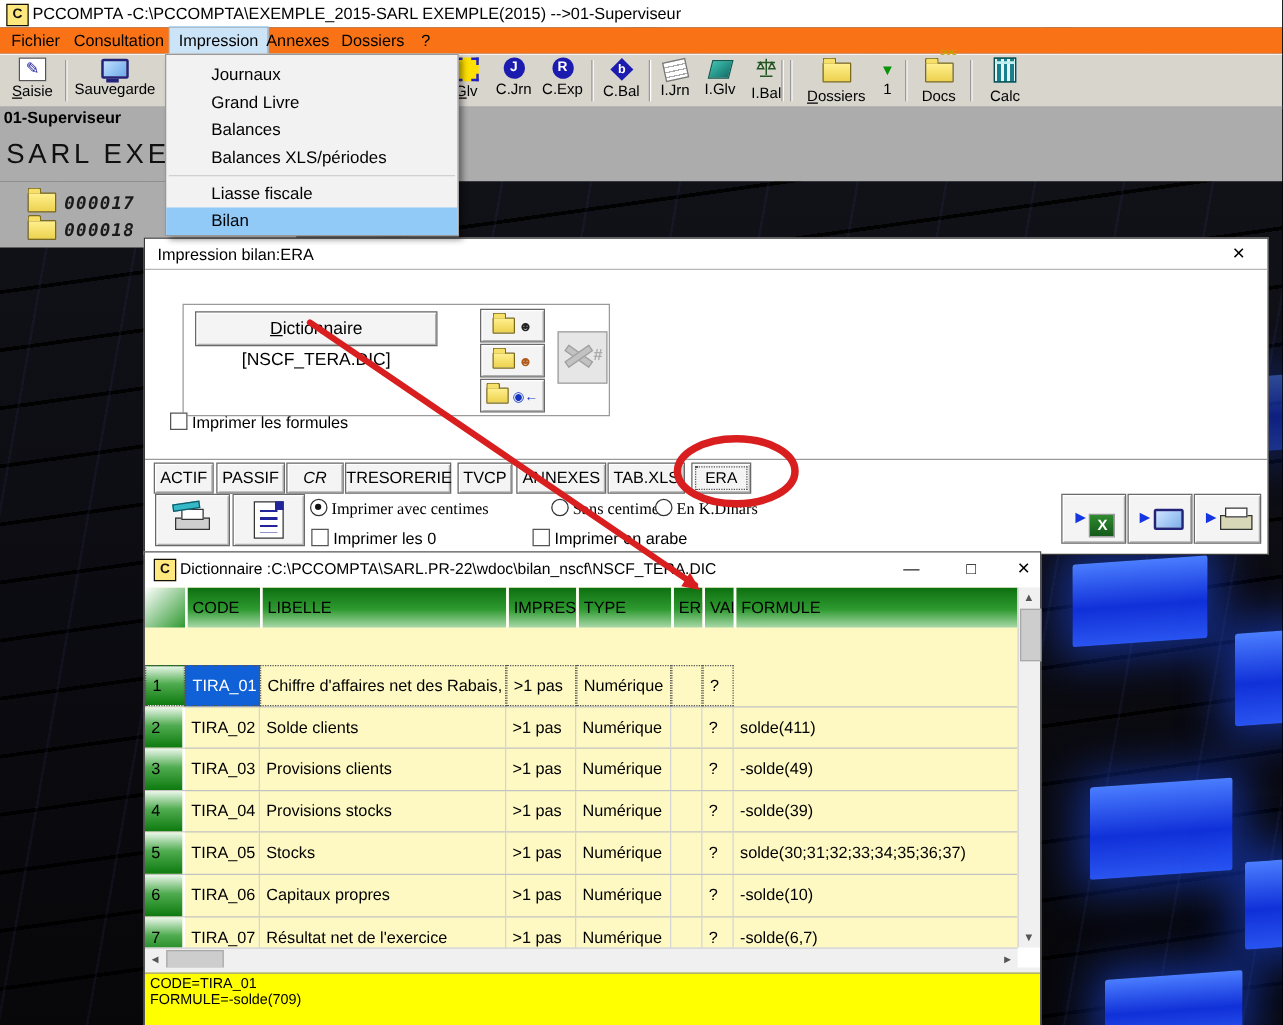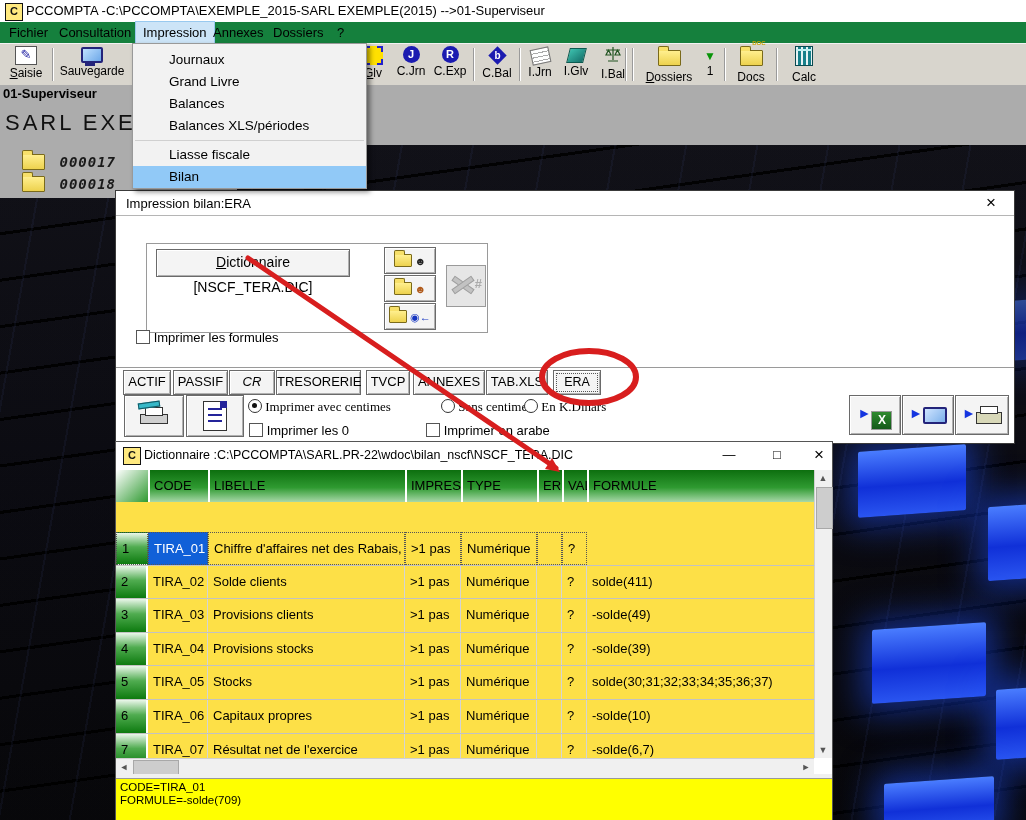--- a/index.html
+++ b/index.html
@@ -12,21 +12,21 @@
     repeating-linear-gradient(172deg, rgba(0,0,0,.85) 0 3px, rgba(30,30,40,.25) 3px 46px),
     linear-gradient(180deg,#101016 0%,#05050a 60%,#000 100%);}
   .tile{position:absolute;background:linear-gradient(180deg,#4a7dff 0%,#1030d8 55%,#2a55f0 100%);
     box-shadow:0 0 34px 10px rgba(30,80,255,.5);transform:skewY(-4deg);border-radius:2px;}
 
   
   .titlebar{position:absolute;left:0;top:0;width:1026px;height:22px;background:#fff;z-index:1;}
   .titlebar .txt{position:absolute;left:26px;top:3px;font-size:13px;}
   .applogo{position:absolute;left:5px;top:3px;width:16px;height:16px;background:#ffe97f;
     border:1px solid #111;font-size:11px;font-weight:bold;text-align:center;line-height:15px;color:#111;}
-  .menubar{position:absolute;left:0;top:22px;width:1026px;height:21px;background:#15803d;z-index:1;font-size:13px;}
+  .menubar{position:absolute;left:0;top:22px;width:1026px;height:21px;background:#f97316;z-index:1;font-size:13px;}
   .mitem{position:absolute;top:0;height:21px;line-height:21px;padding:0 7px;}
   .mitem.hl{background:#cce4f7;outline:1px solid #98c9ef;}
   .toolbar{position:absolute;left:0;top:43px;width:1026px;height:42px;background:#d8d5cd;
     border-top:1px solid #f2f2f2;border-bottom:1px solid #9a9a9a;z-index:1;}
   .tbtn{position:absolute;top:2px;height:38px;text-align:center;font-size:12px;}
   .tbtn .lbl{display:block;margin-top:1px;}
   .tsep{position:absolute;top:4px;height:33px;width:1px;background:#9a9a9a;box-shadow:1px 0 0 #fff;}
   .ulf::first-letter{text-decoration:underline;}
 
   
@@ -58,21 +58,21 @@
     background-size:100% 100%,100% 9px;background-position:0 2px,0 8px;background-repeat:no-repeat,repeat-y;}
   .doctag{position:absolute;top:-11px;right:-4px;font-size:6px;color:#c8a000;font-weight:bold;}
 
   
   .band{position:absolute;left:0;top:85px;width:1026px;height:60px;background:#acacac;z-index:1;}
   .bandL{position:absolute;left:0;top:145px;width:237px;height:53px;background:#acacac;z-index:1;}
   .sup{position:absolute;left:3px;top:86px;font-size:13px;font-weight:bold;z-index:2;}
   .company{position:absolute;left:5px;top:110px;font-size:22px;letter-spacing:3px;z-index:2;color:#101010;}
   .wfolder{position:absolute;z-index:2;height:20px;}
   .wfolder .num{font-family:"DejaVu Sans Mono",monospace;font-style:italic;font-weight:bold;
-    font-size:14px;letter-spacing:1px;color:#1a1a1a;margin-left:10px;vertical-align:3px;}
+    font-size:14px;letter-spacing:1px;color:#1a1a1a;margin-left:2px;vertical-align:3px;}
 
   
   .popup{position:absolute;left:132px;top:43px;width:233px;height:144px;background:#f2f2f2;
     border:1px solid #999;box-shadow:3px 3px 5px rgba(0,0,0,.45);z-index:8;font-size:13.5px;}
   .pitem{height:22px;line-height:22px;padding-left:36px;}
   .pitem.sel{background:#91c9f7;}
   .psep{height:1px;background:#d0d0d0;margin:3px 2px;}
 
   
   .pdlg{position:absolute;left:115px;top:190px;width:898px;height:252px;background:#fff;
@@ -122,21 +122,21 @@
   .ic-prn2{display:inline-block;width:24px;height:10px;background:#d8d8b8;border:1px solid #333;
     position:relative;vertical-align:-4px;}
   .ic-prn2::before{content:"";position:absolute;left:3px;top:-7px;width:16px;height:6px;background:#fff;border:1px solid #333;}
 
   
   .dwin{position:absolute;left:115px;top:441px;width:716px;height:380px;background:#fff;
     border:1px solid #555;z-index:10;}
   .dwin .dtitle{position:absolute;left:28px;top:6px;font-size:12.5px;white-space:nowrap;}
   .dwin .applogo{left:7px;top:5px;}
   .wctl{position:absolute;top:3px;width:26px;height:20px;text-align:center;font-size:13px;line-height:19px;}
-  .grid{position:absolute;left:0;top:28px;width:698px;height:304px;background:#fde047;overflow:hidden;}
+  .grid{position:absolute;left:0;top:28px;width:698px;height:304px;background:#fef9c3;overflow:hidden;}
   .hcell{position:absolute;top:0;height:32px;background:linear-gradient(180deg,#0d6f0f 0%,#2f9a31 55%,#a8d8a8 100%);
     font-size:13px;line-height:32px;padding-left:4px;box-sizing:border-box;overflow:hidden;white-space:nowrap;color:#000;border-left:2px solid #fff;}
   .hcell.first{background:linear-gradient(135deg,#ffffff 0%,#2f9a31 100%);border-left:none;}
   .c-num{left:0;width:32px;}.c-code{left:32px;width:60px;}.c-lib{left:92px;width:197px;}
   .c-imp{left:289px;width:56px;}.c-typ{left:345px;width:76px;}.c-erf{left:421px;width:25px;}
   .c-val{left:446px;width:25px;}.c-for{left:471px;width:240px;}
   .rows{position:absolute;left:0;top:62px;width:698px;height:254px;overflow:hidden;}
   .trow{position:relative;height:33.6px;border-bottom:1px solid #c2c2c2;box-sizing:border-box;}
   .tcell{position:absolute;top:0;bottom:0;font-size:13px;line-height:32px;padding-left:5px;
     box-sizing:border-box;overflow:hidden;white-space:nowrap;border-right:1px solid #d4d4d4;}

